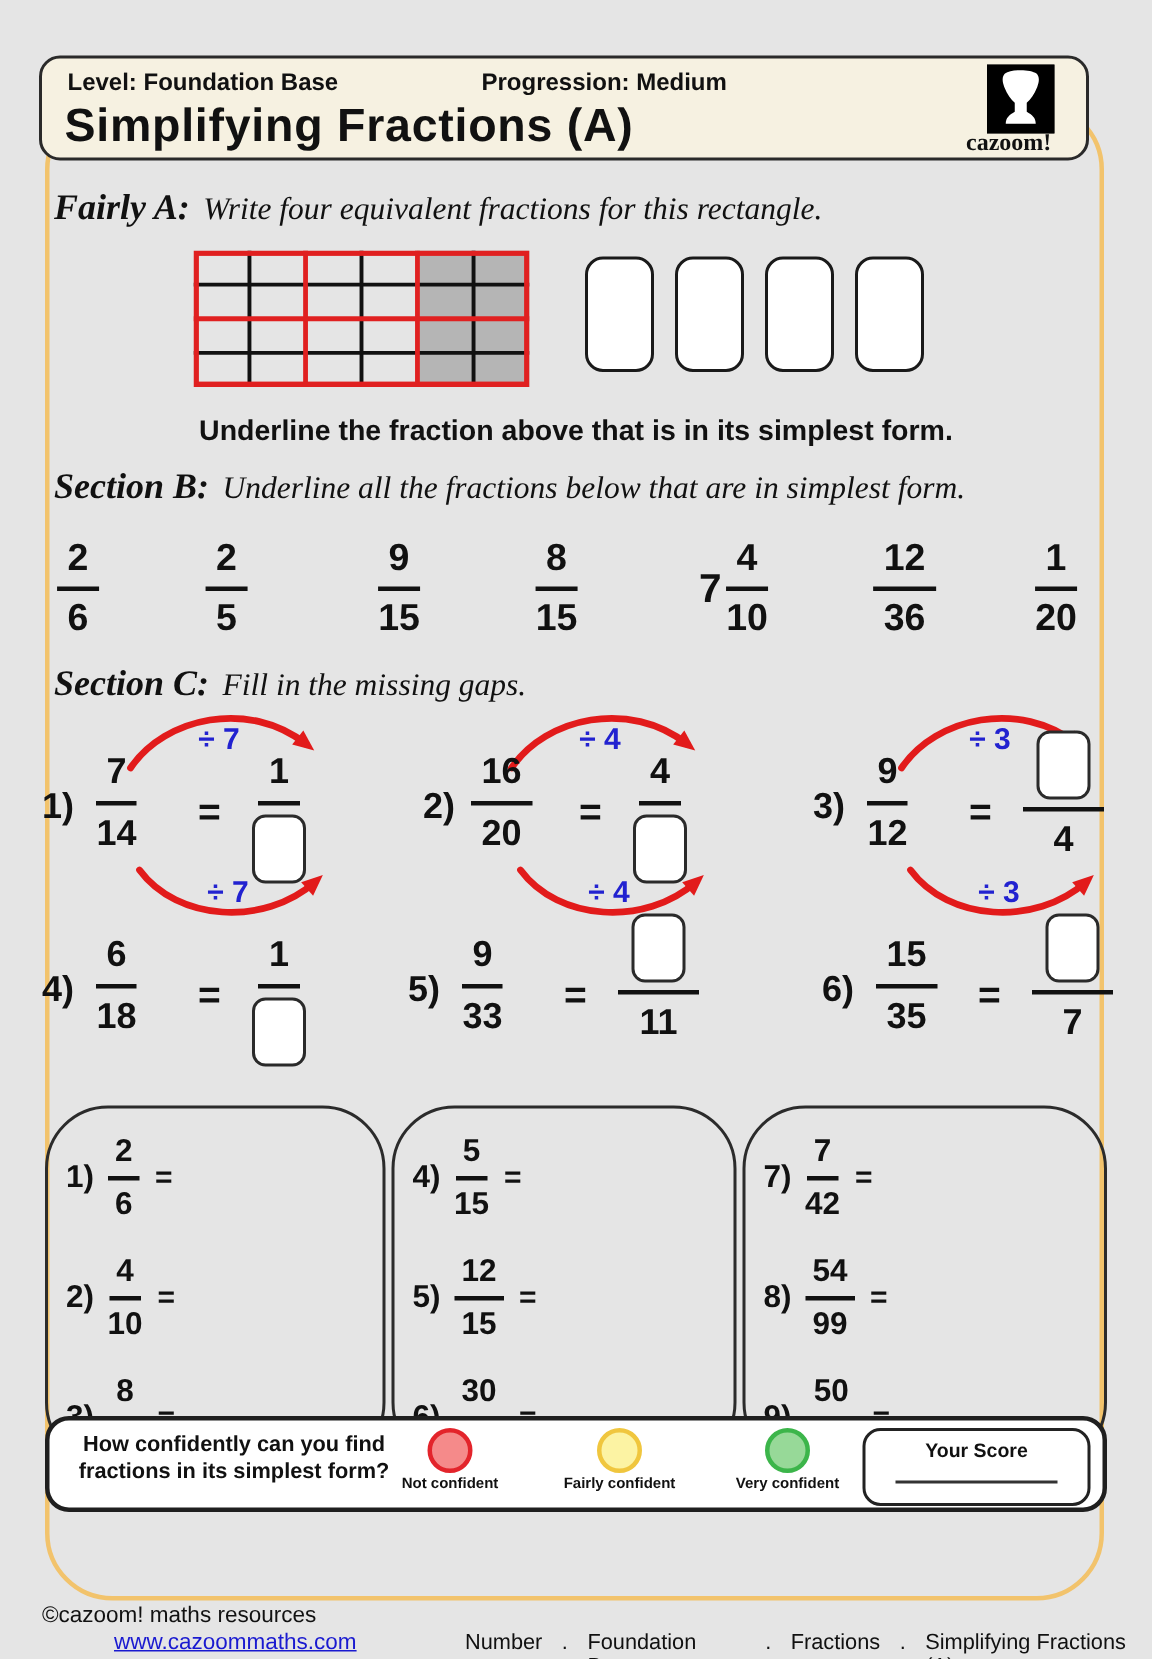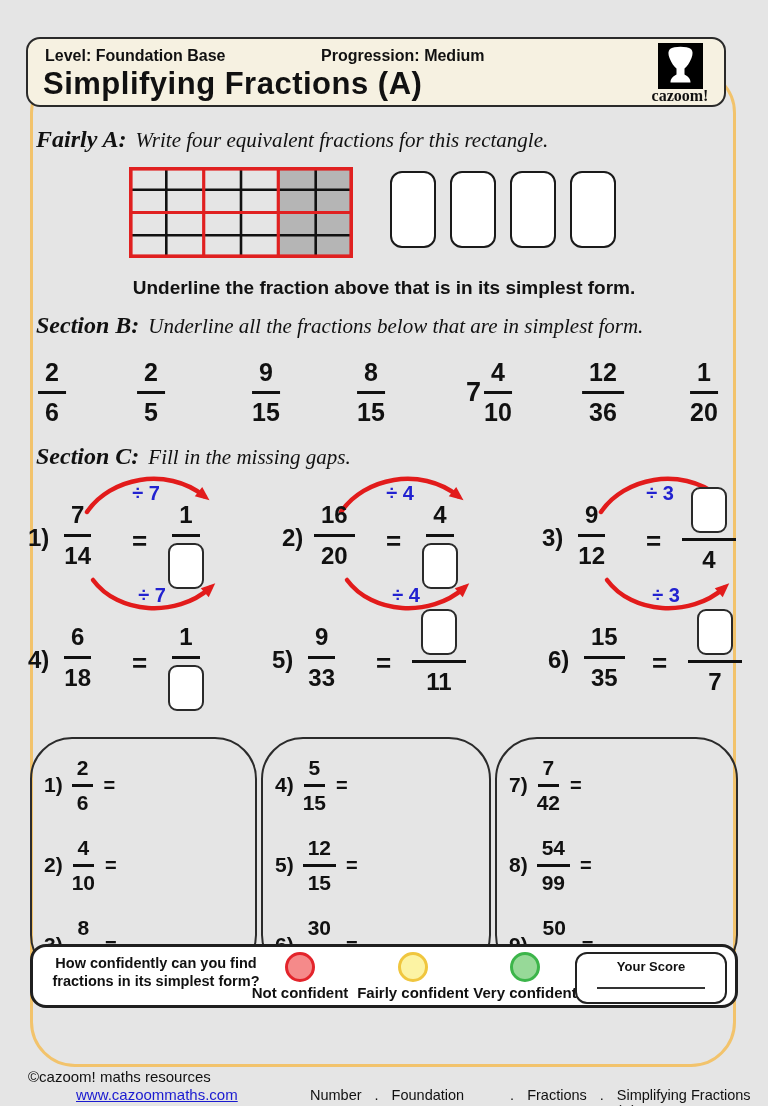--- a/index.html
+++ b/index.html
@@ -10,21 +10,21 @@
   
   .frame { position:absolute; left:30px; top:68px; width:706px; height:999px;
            border:3px solid #f2c36c; border-radius:45px; background:transparent; }
 
   
   .header-box { position:absolute; left:26px; top:37px; width:700px; height:70px;
                 background:#f6f1e1; border:2.5px solid #2a2a2a; border-radius:14px; z-index:5; }
   .hdr-level { position:absolute; left:17px; top:8px; font-weight:bold; font-size:16px; }
   .hdr-prog  { position:absolute; left:293px; top:8px; font-weight:bold; font-size:16px; }
   .hdr-title { position:absolute; left:15px; top:27px; font-weight:bold; font-size:31px; letter-spacing:0.5px; }
-  .logo { position:absolute; right:8px; top:2px; width:72px; text-align:center; }
+  .logo { position:absolute; right:8px; top:2px; width:72px; text-align:left; }
   .logo-box { width:45px; height:46px; background:#000; margin:2px auto 0; display:block; }
   .logo-text { font-family:"Liberation Serif", serif; font-weight:bold; font-size:16px; margin-top:-2px; }
 
   
   .sec-head { position:absolute; left:36px; white-space:nowrap; }
   .sec-title { font-family:"Liberation Serif", serif; font-style:italic; font-weight:bold; font-size:24px; }
   .sec-instr { font-family:"Liberation Serif", serif; font-style:italic; font-size:21px; margin-left:9px; }
 
   
   .grid-wrap { position:absolute; left:129px; top:167px; }
@@ -65,21 +65,21 @@
   .d-row .frac > .num { border-bottom-width:3px; padding:0 5px 2px; }
   .d-eq { font-weight:bold; font-size:20px; margin-left:10px; }
 
   
   .conf-bar { position:absolute; left:30px; top:944px; width:708px; height:64px; background:#fff;
               border:3.5px solid #1f1f1f; border-radius:16px; }
   .conf-q { position:absolute; left:12px; top:7px; width:222px; text-align:center;
             font-weight:bold; font-size:14.5px; line-height:1.26; }
   .conf-opt { position:absolute; top:5px; width:130px; text-align:center; }
   .conf-circle { width:30px; height:30px; border-radius:50%; margin:0 auto 2px; border:3px solid; }
-  .conf-label { font-weight:bold; font-size:15px; white-space:nowrap; }
+  .conf-label { font-weight:bold; font-size:10px; white-space:nowrap; }
   .score-box { position:absolute; left:542px; top:5px; width:152px; height:52px;
                border:2.5px solid #222; border-radius:12px; background:#fff; text-align:center; }
   .score-label { font-weight:bold; font-size:13px; margin-top:5px; }
   .score-line { width:108px; border-bottom:2.5px solid #333; margin:13px auto 0; }
 
   
   .ft-credit { position:absolute; left:28px; top:1068px; font-size:15px; }
   .ft-link { position:absolute; left:28px; top:1086px; font-size:15px; color:#1a1ad0;
              text-decoration:underline; cursor:pointer;margin-left:48px; }
   .ft-crumbs { position:absolute; left:310px; top:1087px; display:flex; gap:13px;

